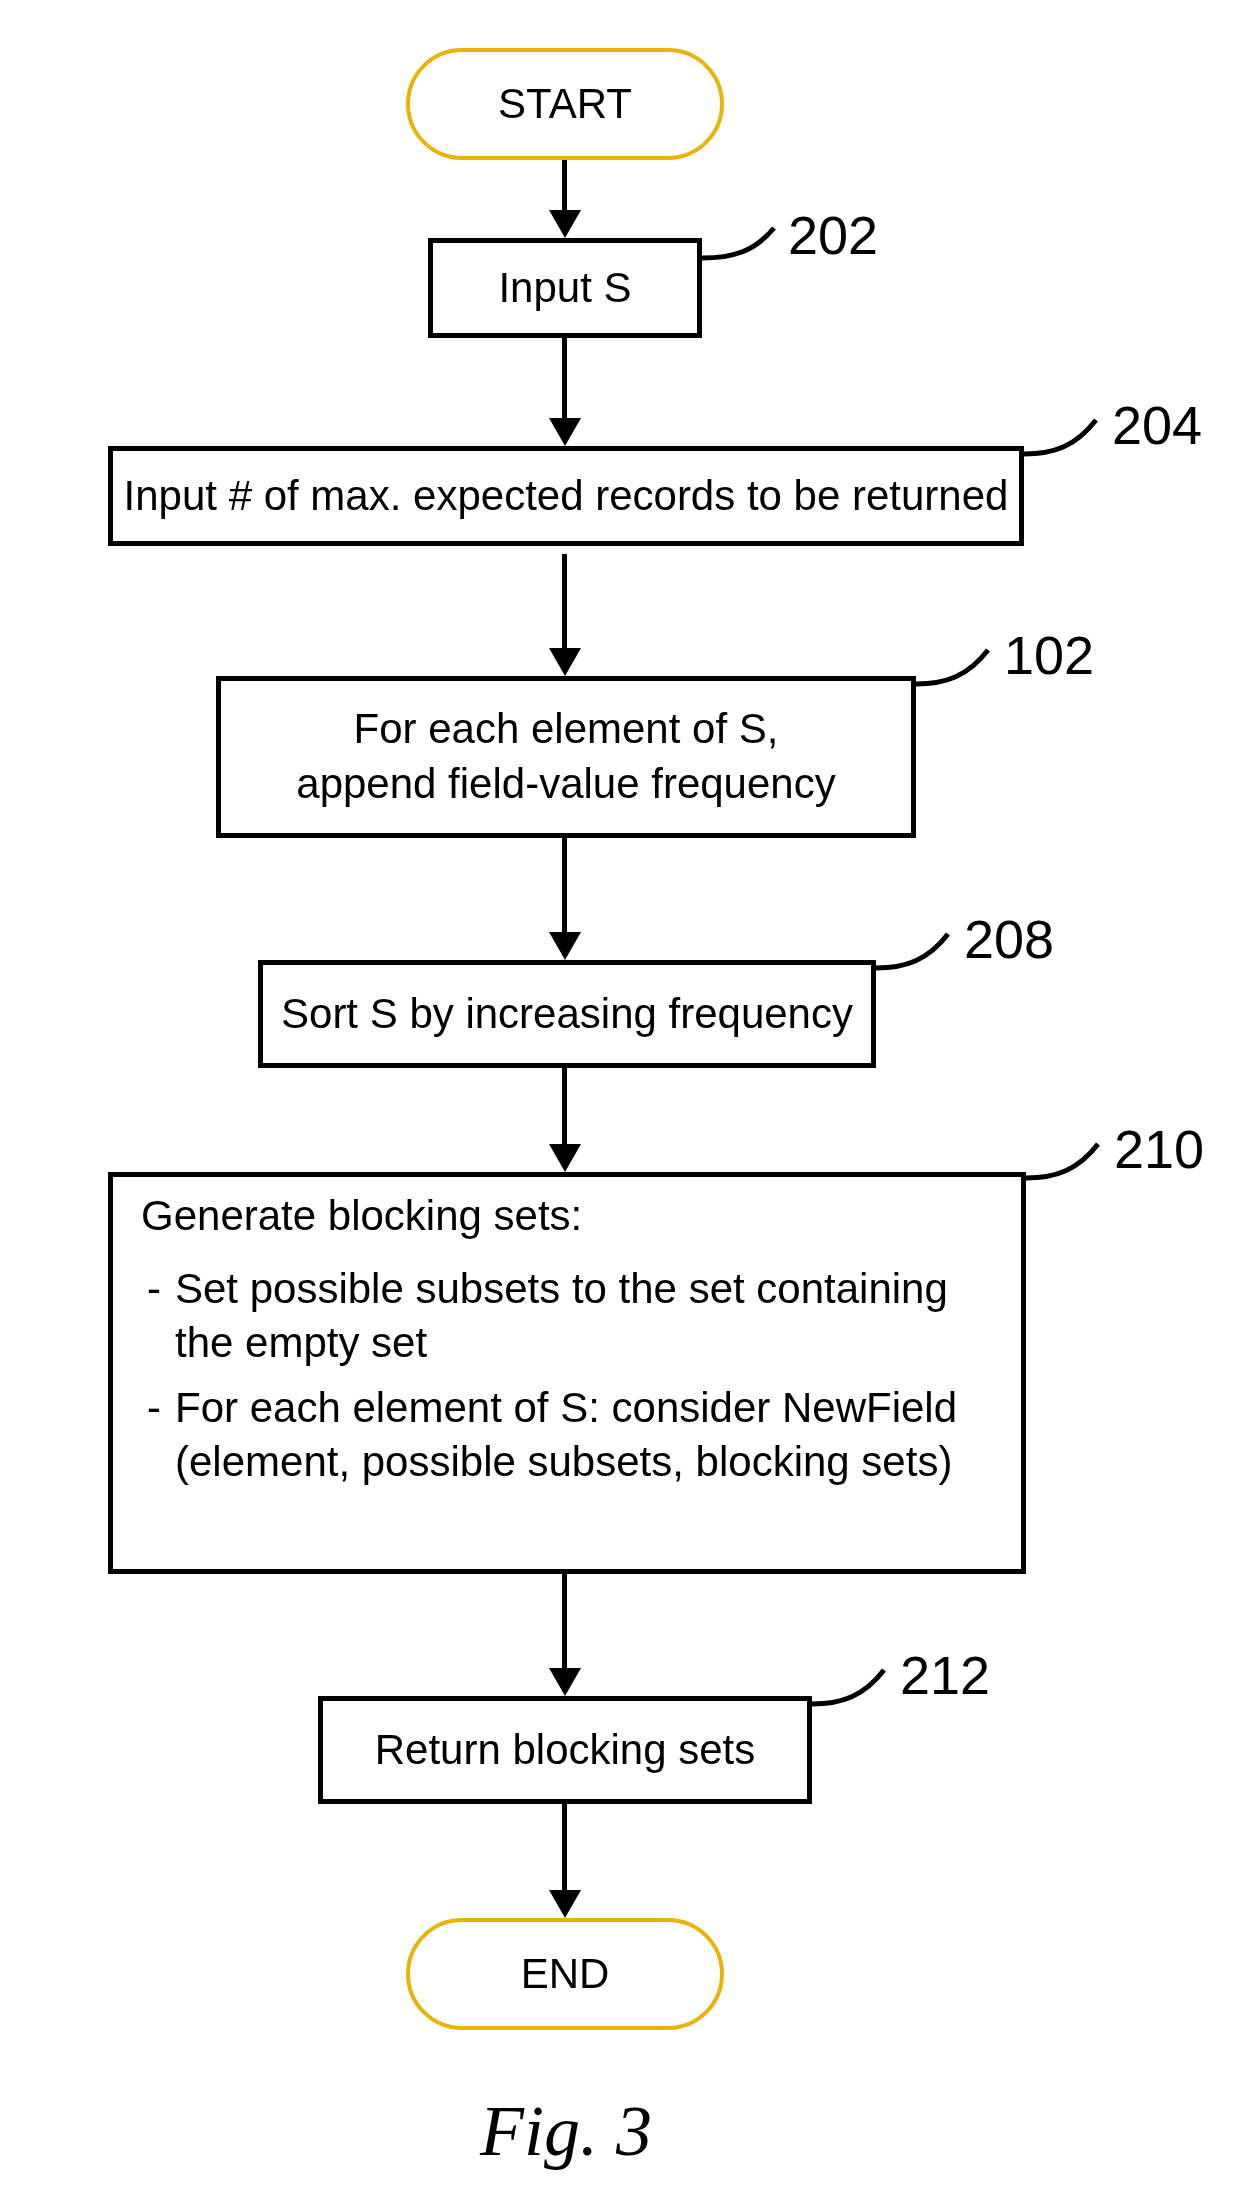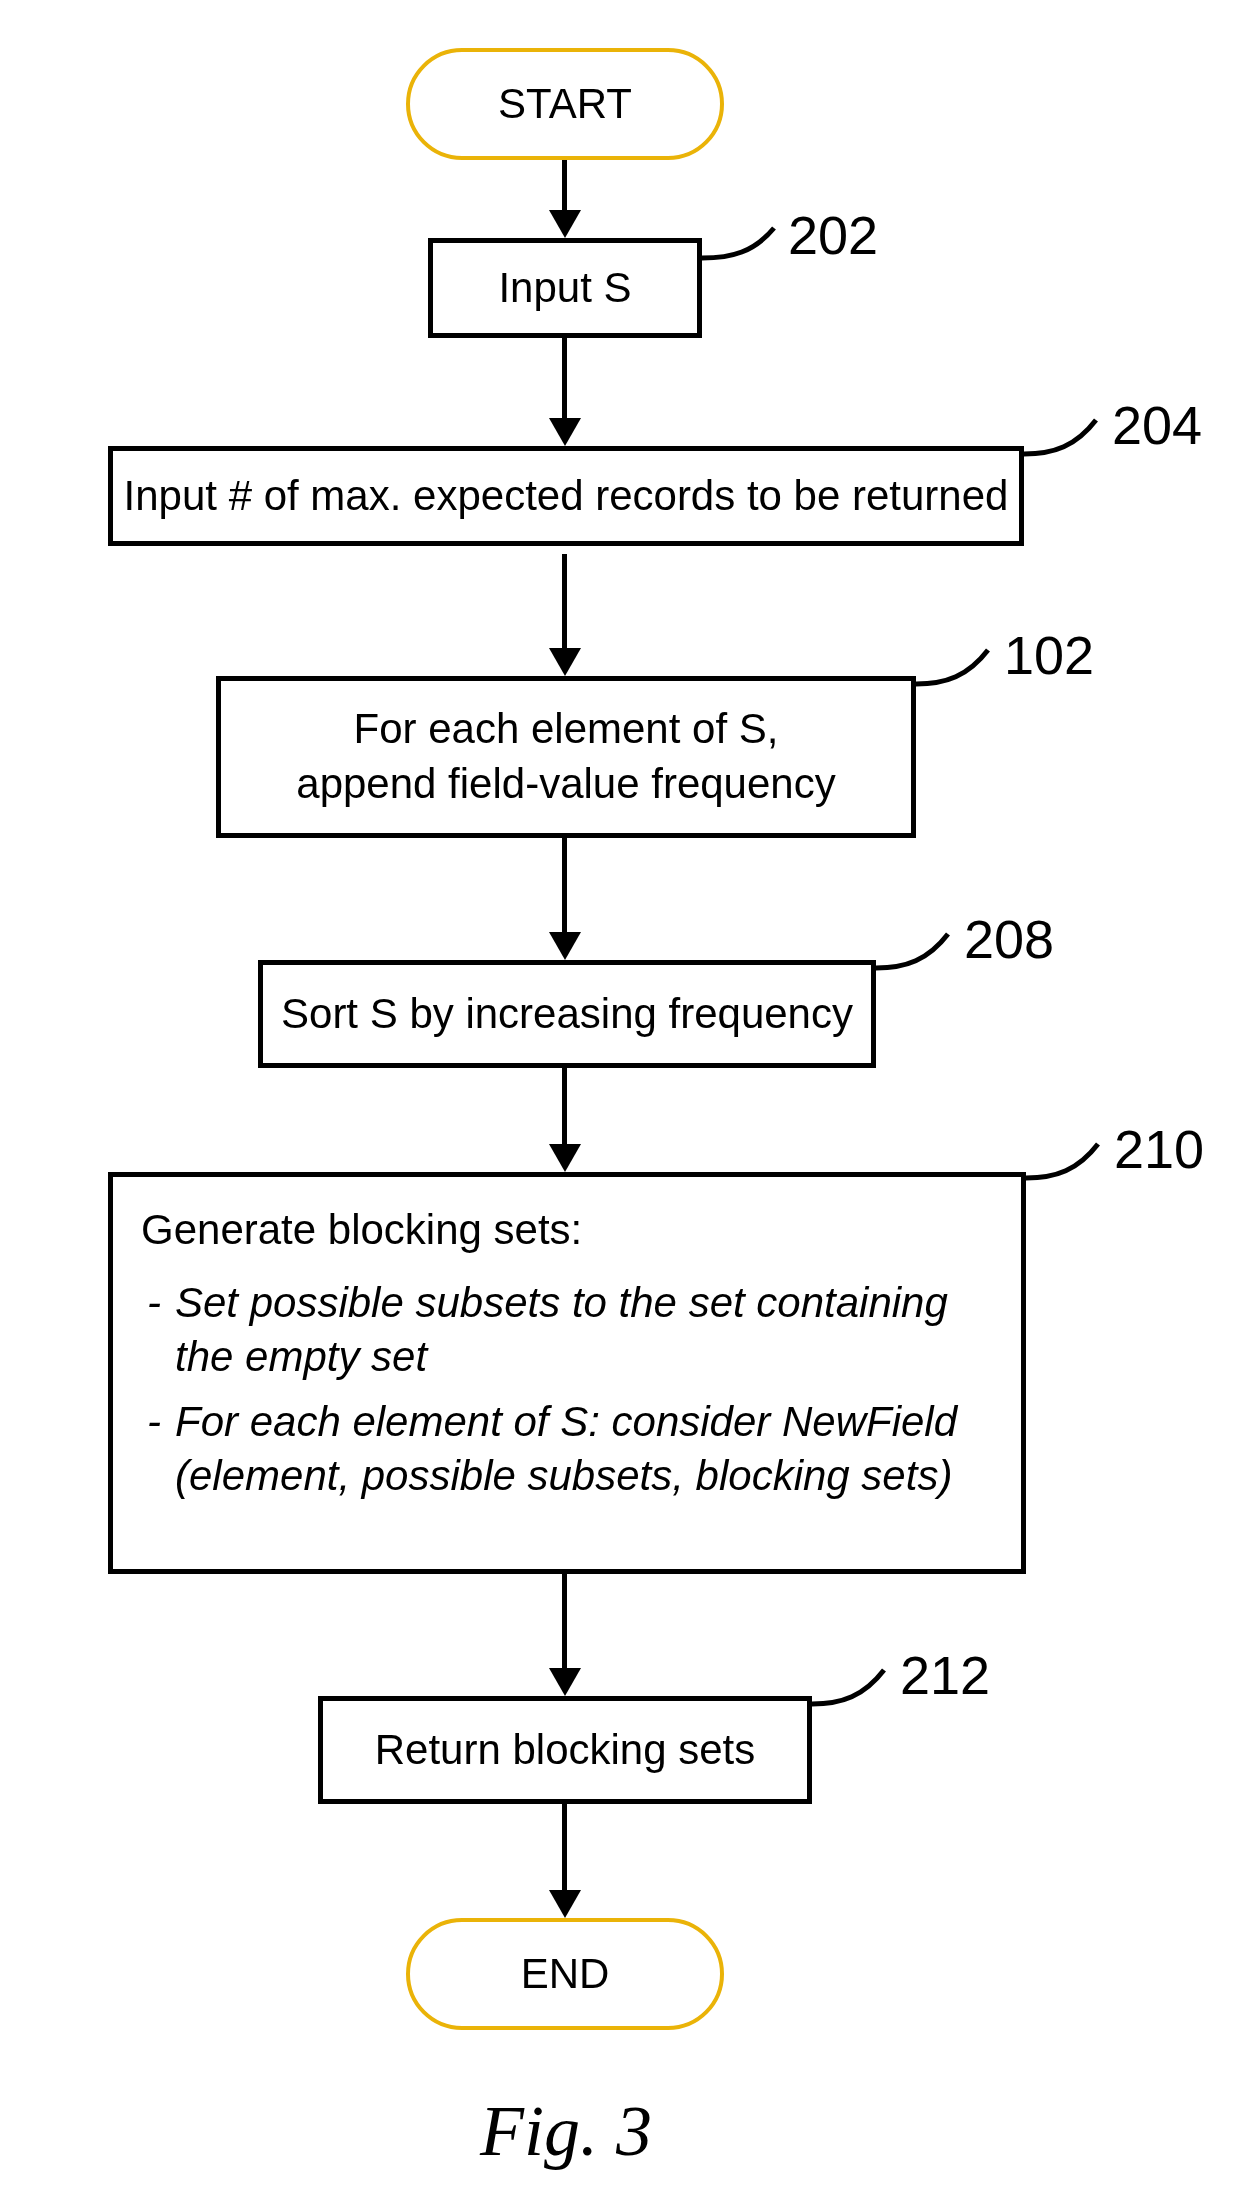--- a/index.html
+++ b/index.html
@@ -44,21 +44,20 @@
   .process.left {
     text-align: left;
   }
   .process.left .heading {
     margin-bottom: 18px;
   }
   .process.left .bullet {
     position: relative;
     padding-left: 34px;
     margin-bottom: 10px;
-    font-style: italic;
   }
   .process.left .bullet::before {
     content: "-";
     position: absolute;
     left: 6px;
     top: 0;
   }
   .ref-label {
     position: absolute;
     font-size: 54px;
@@ -135,21 +134,21 @@
     <span>Sort S by increasing frequency</span>
   </div>
   <svg class="leader-curve" style="left:876px; top:928px; width:90px; height:60px;" viewBox="0 0 90 60">
       <path d="M0,40 C30,40 52,32 72,6" stroke="#000" stroke-width="5" fill="none"></path>
     </svg>
   <div class="ref-label" style="left:964px; top:908px;">208</div>
 
   <div class="arrow-line" style="left:562px; top:1068px; height:78px;"></div>
   <div class="arrow-head" style="left:549px; top:1144px;"></div>
 
-  <div class="process left" style="left:108px; top:1172px; width:918px; height:402px; padding:26px 28px;">
+  <div class="process left" style="left:108px; top:1172px; width:918px; height:402px; padding:12px 28px;">
     <div class="heading">Generate blocking sets:</div>
     <div class="bullet">Set possible subsets to the set containing the empty set</div>
     <div class="bullet">For each element of S: consider NewField (element, possible subsets, blocking sets)</div>
   </div>
   <svg class="leader-curve" style="left:1026px; top:1138px; width:90px; height:60px;" viewBox="0 0 90 60">
       <path d="M0,40 C30,40 52,32 72,6" stroke="#000" stroke-width="5" fill="none"></path>
     </svg>
   <div class="ref-label" style="left:1114px; top:1118px;">210</div>
 
   <div class="arrow-line" style="left:562px; top:1574px; height:96px;"></div>

